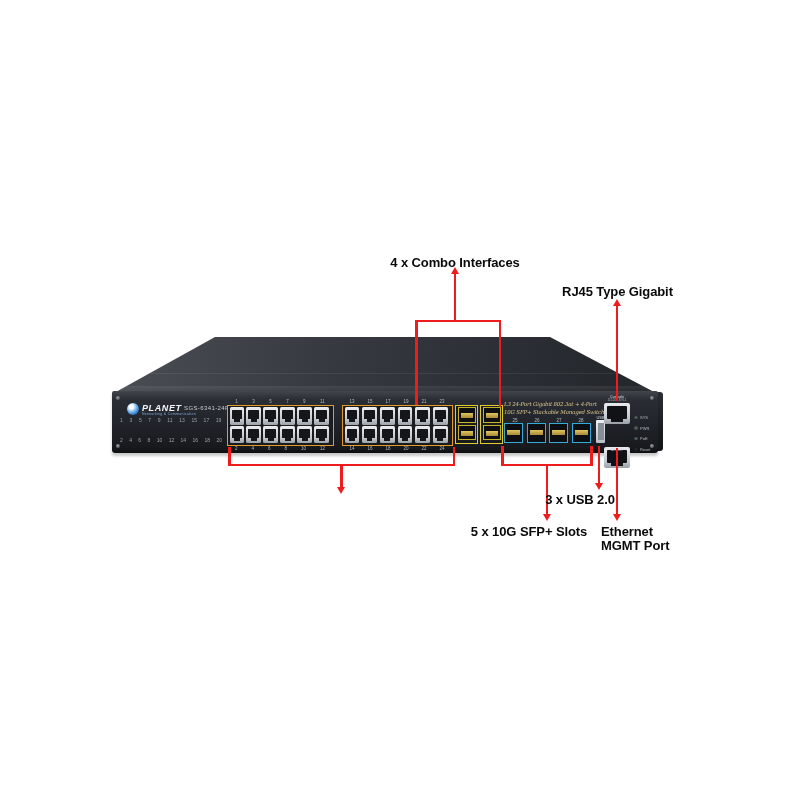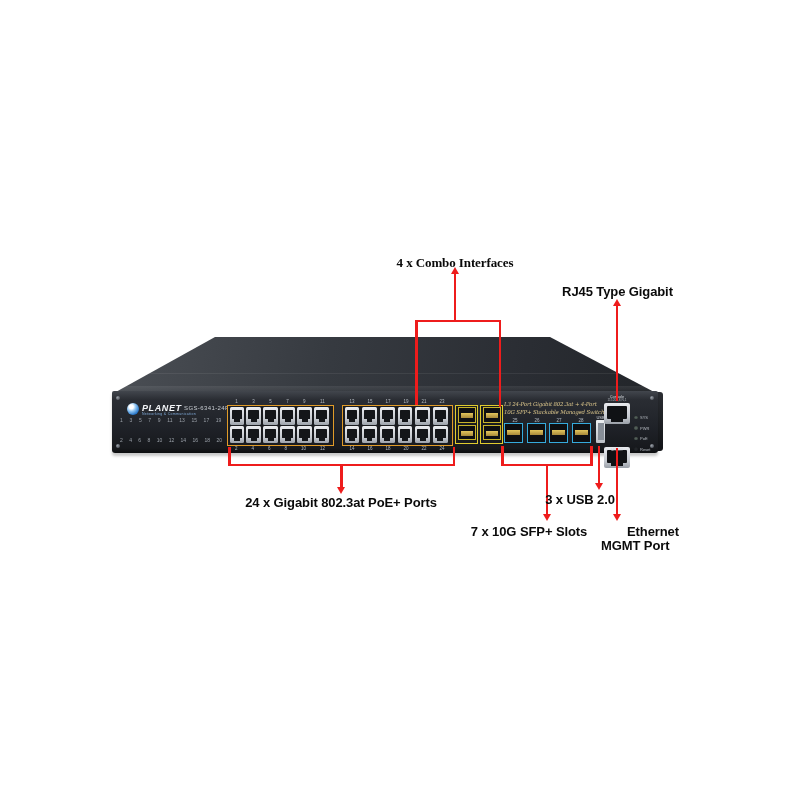--- a/index.html
+++ b/index.html
@@ -269,47 +269,46 @@
     <div class="status-led-row">
       <div class="status-dot"></div>
       <span class="status-txt">PoE</span>
     </div>
     <div class="status-led-row">
       <div class="status-dot" style="background:#23262b;"></div>
       <span class="status-txt">Reset</span>
     </div>
   </div>
 
-  <div class="callout-label ctr" style="left:375px; top:255px; width:160px;font-family:Liberation Serif, serif;">4 x Combo Interfaces</div>
+  <div class="callout-label ctr" style="left:375px; top:255px; width:160px;">4 x Combo Interfaces</div>
   <div class="arrow-up" style="left:450.5px; top:267px;"></div>
   <div class="rline" style="left:453.7px; top:273px; width:2.5px; height:48px;"></div>
   <div class="rline" style="left:415px; top:319.5px; width:86px; height:2.5px;"></div>
   <div class="rline" style="left:415px; top:319.5px; width:2.5px; height:85px;"></div>
   <div class="rline" style="left:498.5px; top:319.5px; width:2.5px; height:87px;"></div>
 
   <div class="callout-label ctr" style="left:545px; top:284px; width:145px;">RJ45 Type Gigabit</div>
   <div class="arrow-up" style="left:612.5px; top:299px;"></div>
   <div class="rline" style="left:615.7px; top:305px; width:2.5px; height:96px;"></div>
 
   <div class="rline" style="left:228px; top:447px; width:2.5px; height:19px;"></div>
   <div class="rline" style="left:452.5px; top:447px; width:2.5px; height:19px;"></div>
   <div class="rline" style="left:228px; top:463.5px; width:227px; height:2.5px;"></div>
   <div class="rline" style="left:340px; top:466px; width:2.5px; height:21px;"></div>
   <div class="arrow-down" style="left:337.2px; top:487px;"></div>
-  <div class="callout-label ctr" style="left:241px; top:495px; width:200px;">24 x Gigabit 802.3at PoE+ Ports</div>
 
   <div class="rline" style="left:501px; top:446px; width:2.5px; height:20px;"></div>
   <div class="rline" style="left:590px; top:446px; width:2.5px; height:20px;"></div>
   <div class="rline" style="left:501px; top:463.5px; width:91.5px; height:2.5px;"></div>
   <div class="rline" style="left:545.5px; top:466px; width:2.5px; height:48px;"></div>
   <div class="arrow-down" style="left:542.7px; top:514px;"></div>
-  <div class="callout-label ctr" style="left:444px; top:524px; width:170px;">7 x 10G SFP+ Slots</div>
+  <div class="callout-label ctr" style="left:444px; top:524px; width:170px;">5 x 10G SFP+ Slots</div>
 
   <div class="rline" style="left:597.5px; top:446px; width:2.5px; height:37px;"></div>
   <div class="arrow-down" style="left:594.7px; top:483px;"></div>
   <div class="callout-label ctr" style="left:530px; top:492px; width:100px;">3 x USB 2.0</div>
 
   <div class="rline" style="left:615.7px; top:448px; width:2.5px; height:66px;"></div>
   <div class="arrow-down" style="left:612.9px; top:514px;"></div>
-  <div class="callout-label" style="left:627px; top:524px;text-align:center;">Ethernet</div>
+  <div class="callout-label" style="left:601px; top:524px;text-align:center;">Ethernet</div>
   <div class="callout-label" style="left:601px; top:538px;">MGMT Port</div>
 
 </div>
 
 </body></html>

